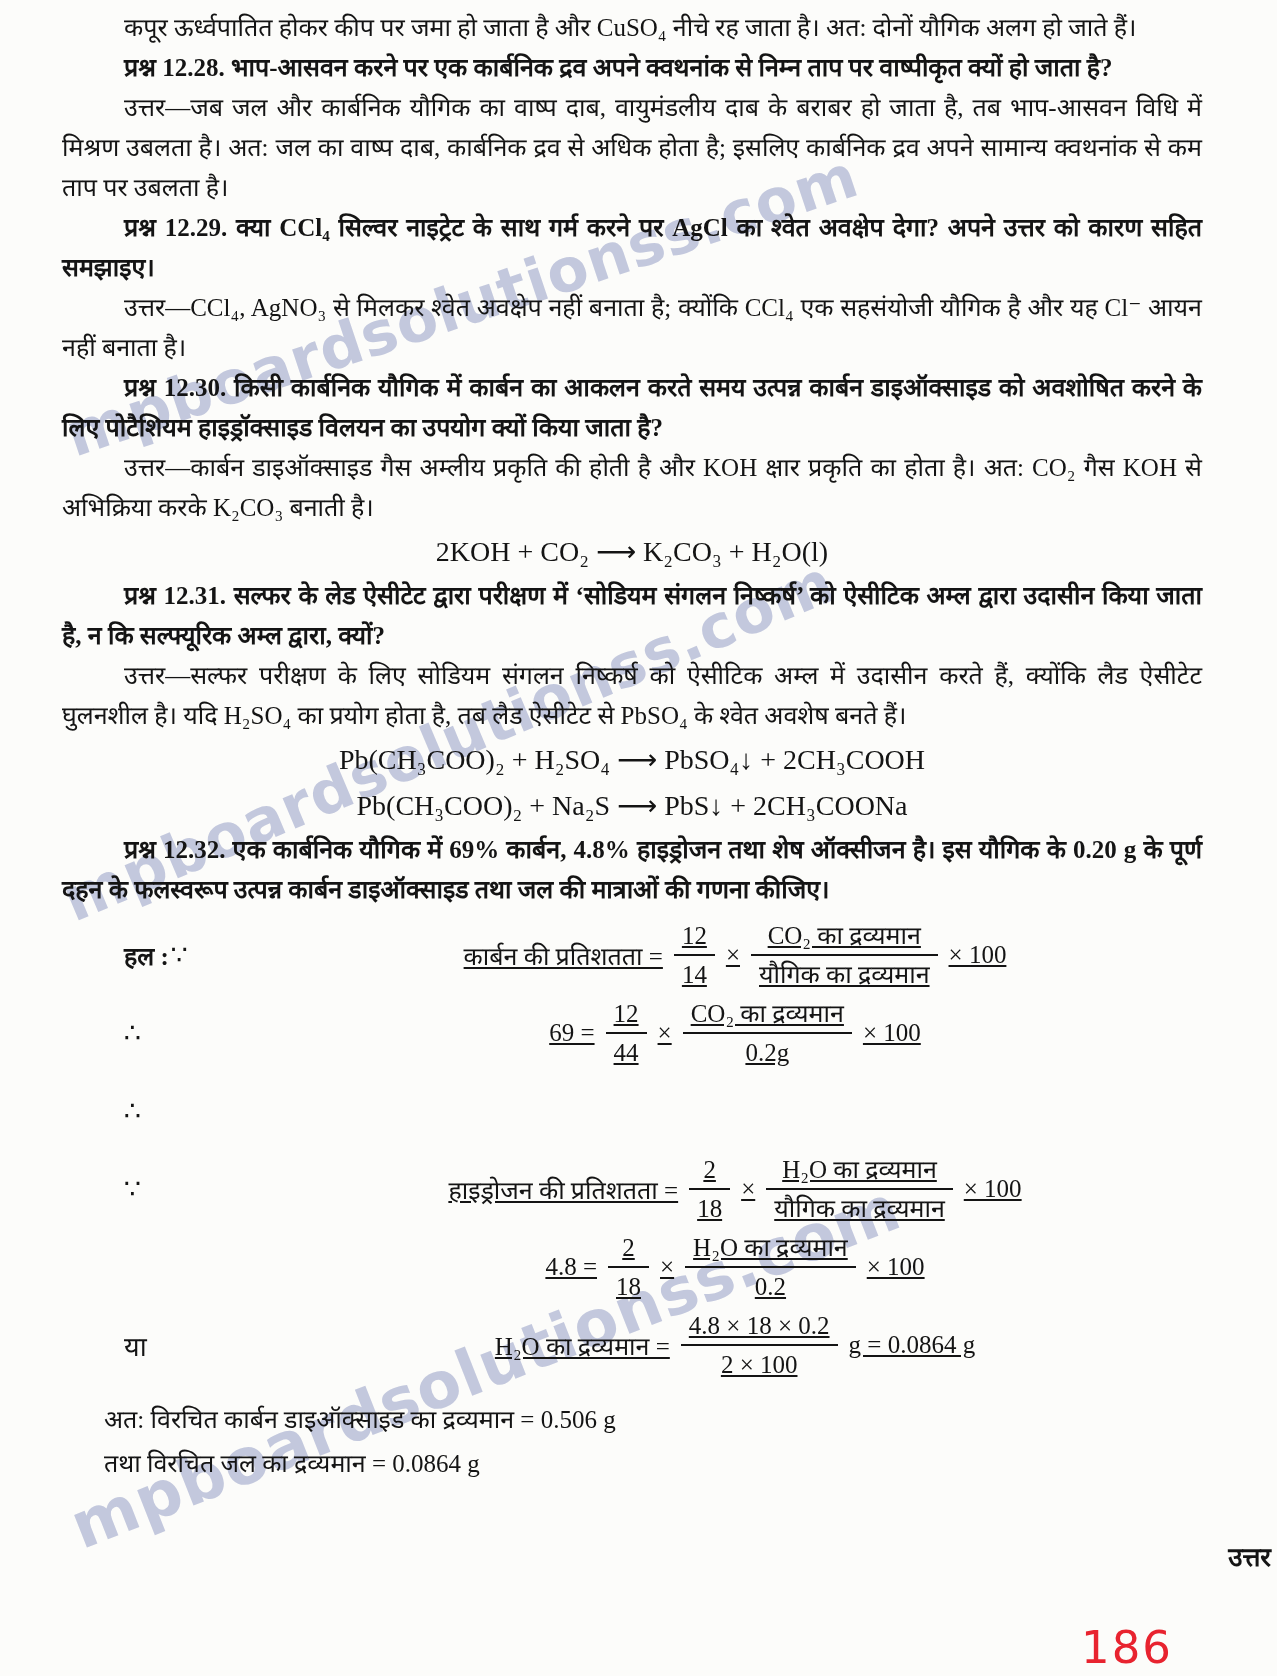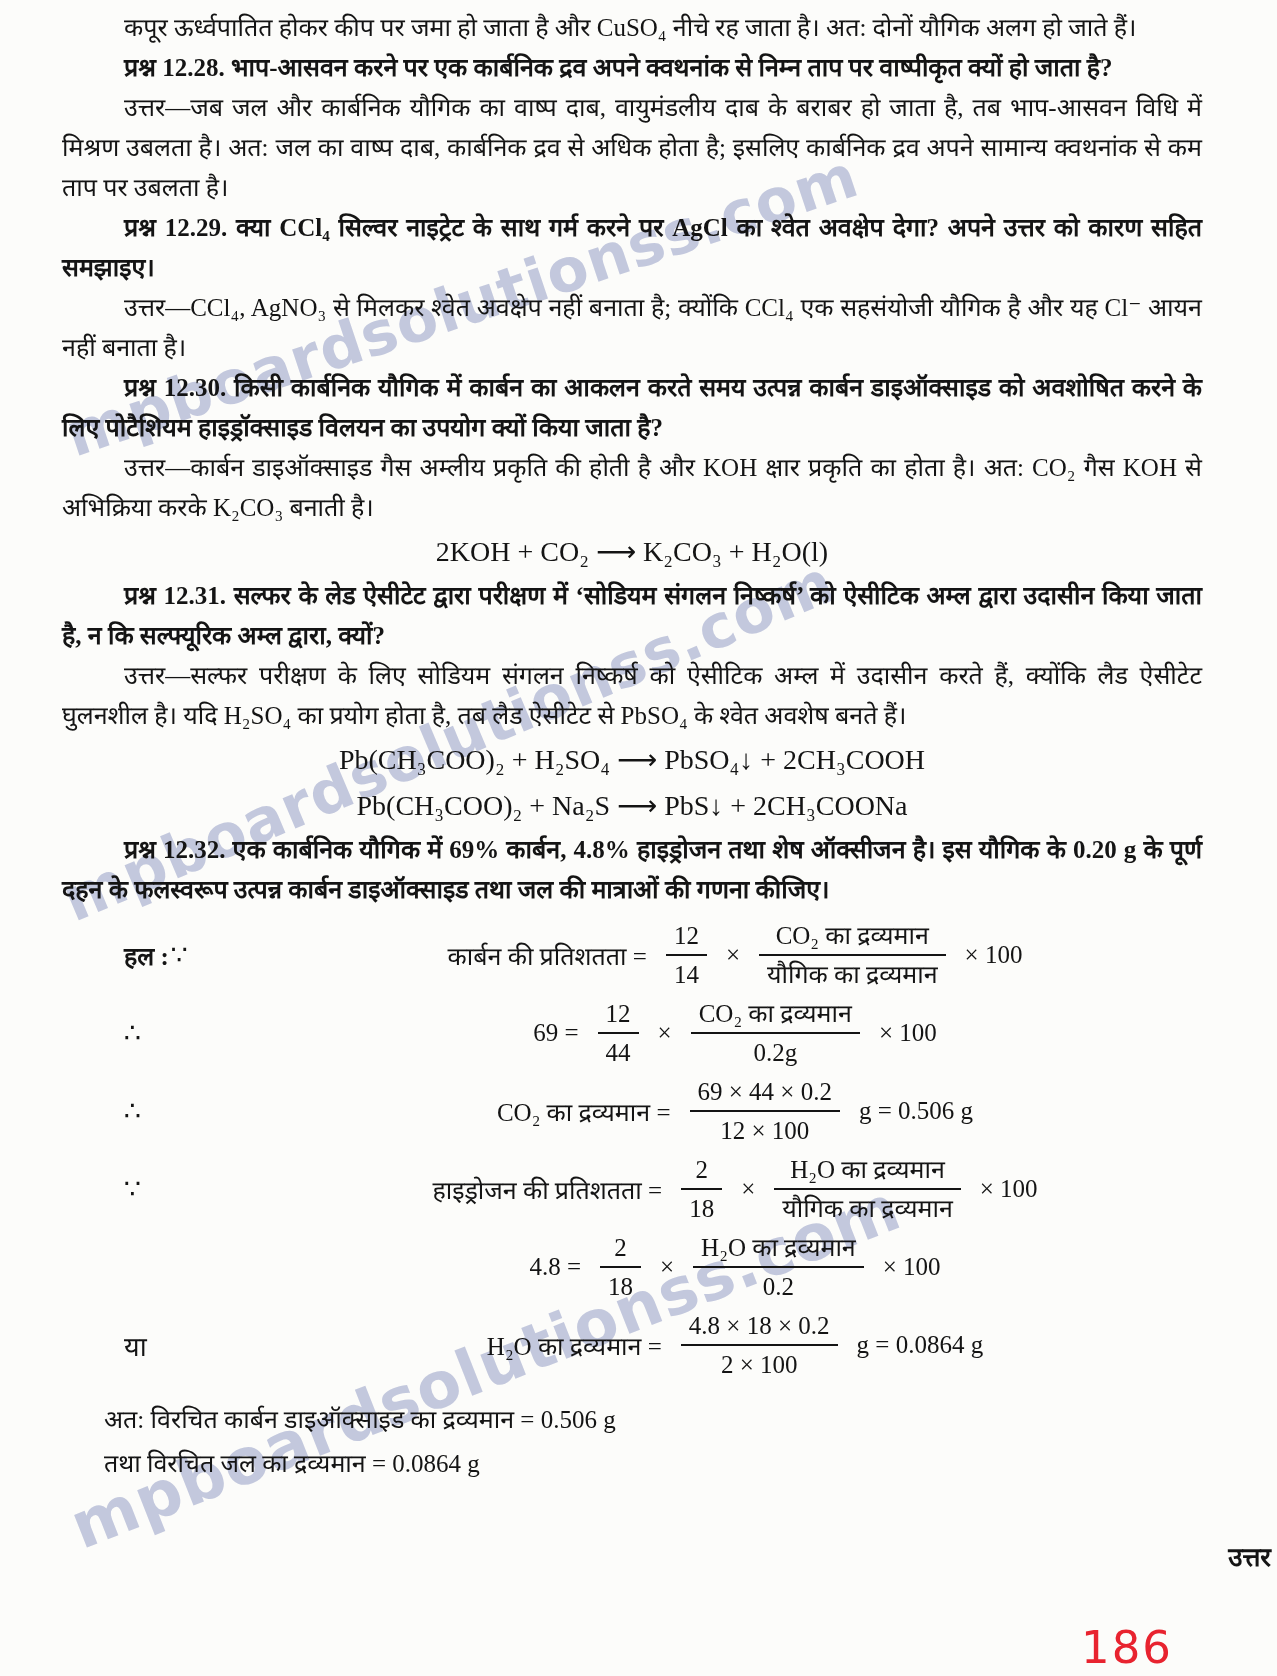--- a/index.html
+++ b/index.html
@@ -19,21 +19,21 @@
   .content{position:absolute; left:62px; top:8px; width:1140px;}
   p.para{margin:0; font-size:25px; line-height:40px; text-indent:62px; text-align:justify;}
   p.q{font-weight:bold;}
   p.note{text-indent:42px;}
   .eqline{font-size:28px; line-height:44px; text-align:center; text-indent:0; margin:2px 0; white-space:nowrap;}
   .steps{margin-top:6px;}
   .step{display:flex; align-items:center; height:78px; font-size:25px;}
   .m{width:206px; box-sizing:border-box; padding-left:62px; display:flex; gap:2px; align-items:center; flex-shrink:0;}
   .m .sol{font-weight:bold;}
   .m .mk{font-size:27px;}
-  .sb{flex:1; display:flex; align-items:center; justify-content:center; gap:13px; white-space:nowrap;}
+  .sb{flex:1; display:flex; align-items:center; justify-content:center; gap:5px; white-space:nowrap;text-decoration:underline;}
   .fr{display:inline-block; vertical-align:middle; text-align:center; margin:0 6px; line-height:1.25;}
   .fr .n{display:block; padding:0 8px 2px; border-bottom:2px solid #141414;}
   .fr .d{display:block; padding:3px 8px 0;}
   .res{margin:14px 0 0; font-size:25px; line-height:44px; font-weight:normal; text-indent:42px;}
   .answer-tag{position:absolute; right:6px; top:1538px; font-size:26px; font-weight:bold;}
   .pagenum{
     position:absolute; right:104px; bottom:2px;
     font-family:"DejaVu Sans",sans-serif; font-weight:normal; font-size:45px;
     color:#e8232f; letter-spacing:2px;
   }
@@ -106,28 +106,20 @@
               <span class="d">0.2g</span>
             </span>
           <span>× 100</span>
         </span>
       </div>
 
       <div class="step">
         <span class="m">
           <span class="mk">∴</span>
         </span>
-        <span class="sb">
-          <span>CO₂ का द्रव्यमान =</span>
-          <span class="fr">
-              <span class="n">69 × 44 × 0.2</span>
-              <span class="d">12 × 100</span>
-            </span>
-          <span>g = 0.506 g</span>
-        </span>
       </div>
 
       <div class="step">
         <span class="m">
           <span class="mk">∵</span>
         </span>
         <span class="sb">
           <span>हाइड्रोजन की प्रतिशतता =</span>
           <span class="fr">
               <span class="n">2</span>

